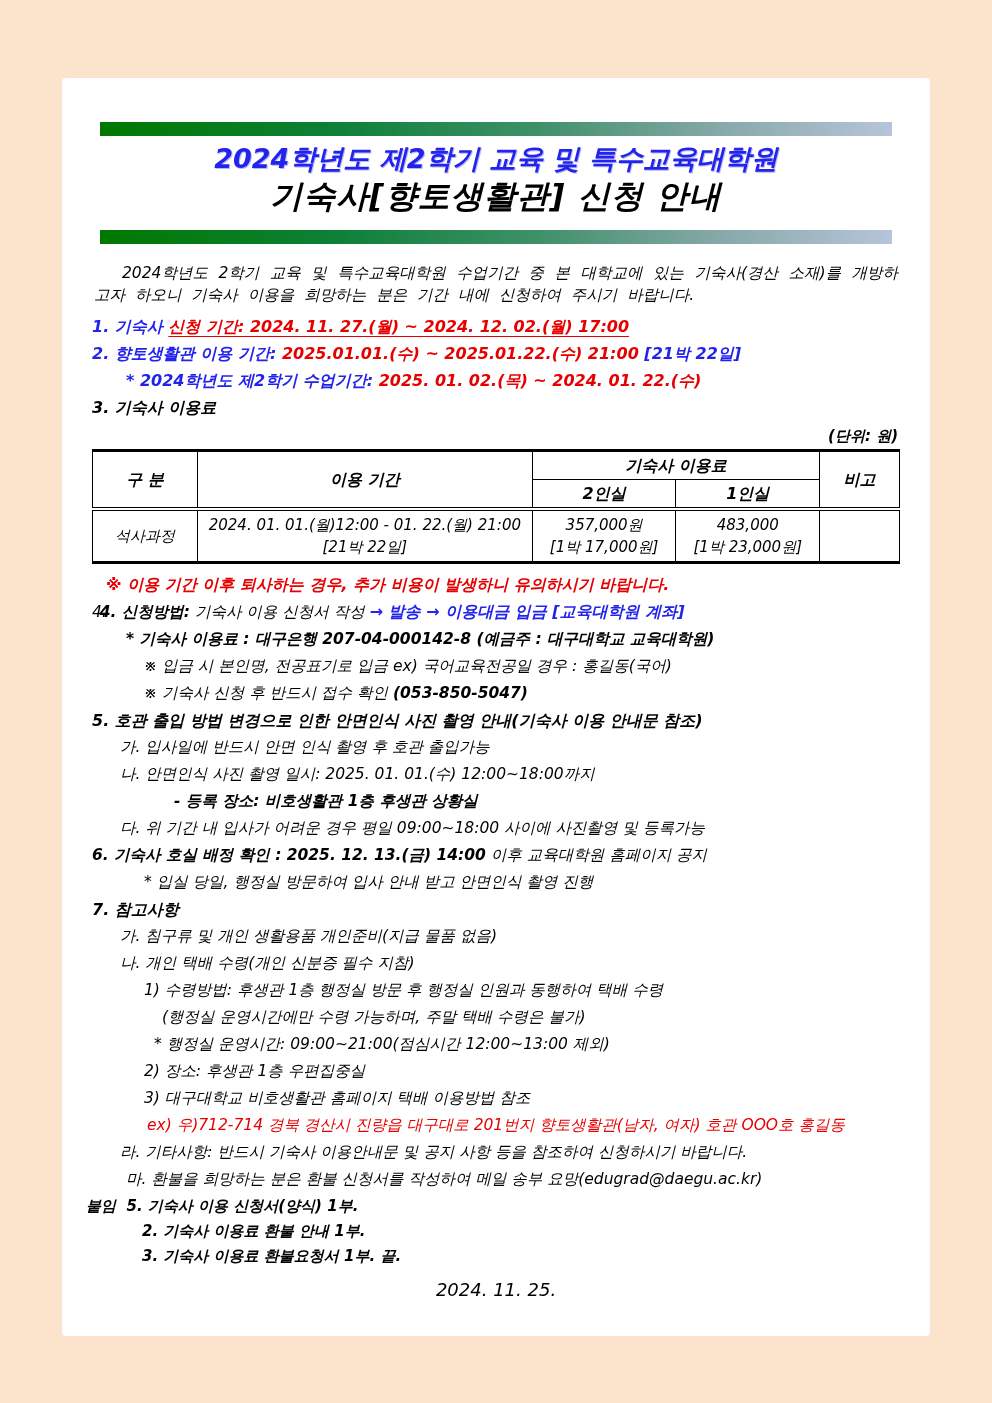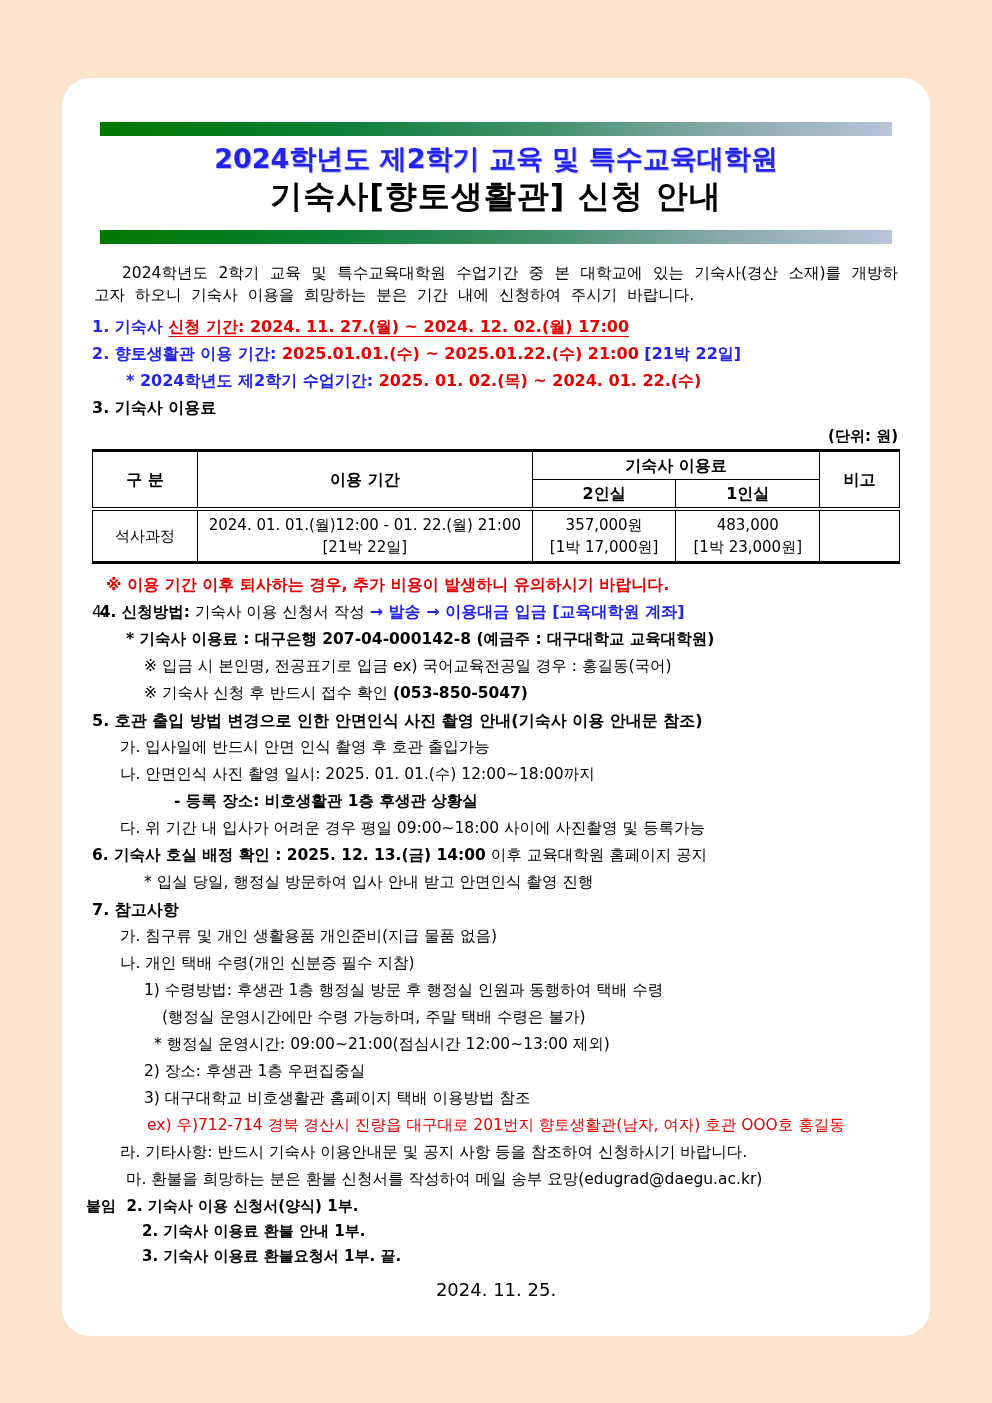--- a/index.html
+++ b/index.html
@@ -7,23 +7,24 @@
   body {
     height:1403px;
     background:#FBE3CC;
     font-family:"DejaVu Sans","Liberation Sans",sans-serif;
     color:#000;
     position:relative;
   }
   .card {
     position:absolute; left:62px; top:78px;
     width:868px; height:1258px;
-    background:#FFFFFF; border-radius:28px;
+    background:#FFFFFF; border-radius:4px;
     padding:44px 30px 0 30px;
     overflow:hidden;
+    font-style:italic;
   }
   
   .hbar {
     height:14px; width:792px; margin:0 auto;
     background:linear-gradient(90deg,#007800 0%,#0E8038 30%,#3E9068 55%,#86A8A8 78%,#B7C4DA 100%);
   }
   .subtitle {
     text-align:center; color:#2323EE; font-weight:bold;
     font-size:27px; line-height:34px; margin-top:6px;
     text-shadow:1px 1px 0 #b9b9f2;
@@ -158,21 +159,21 @@
     <p class="ln ind-x">1) 수령방법: 후생관 1층 행정실 방문 후 행정실 인원과 동행하여 택배 수령</p>
     <p class="ln ind-p">(행정실 운영시간에만 수령 가능하며, 주말 택배 수령은 불가)</p>
     <p class="ln ind-h">* 행정실 운영시간: 09:00~21:00(점심시간 12:00~13:00 제외)</p>
     <p class="ln ind-x">2) 장소: 후생관 1층 우편집중실</p>
     <p class="ln ind-x">3) 대구대학교 비호생활관 홈페이지 택배 이용방법 참조</p>
     <p class="ln red ind-ex">ex) 우)712-714 경북 경산시 진량읍 대구대로 201번지 향토생활관(남자, 여자) 호관 OOO호  홍길동</p>
     <p class="ln ind-a2">라. 기타사항: 반드시 기숙사 이용안내문 및 공지 사항 등을 참조하여 신청하시기 바랍니다.</p>
     <p class="ln ind-a" style="padding-left:34px;">마. 환불을 희망하는 분은 환불 신청서를 작성하여 메일 송부 요망(edugrad@daegu.ac.kr)</p>
 
     <div class="attach">
-      <p class="first"><span>붙임</span>&nbsp;&nbsp;<span>2. 기숙사 이용 신청서(양식)  1부.</span></p>
+      <p class="first"><span>붙임</span>&nbsp;&nbsp;<span>5. 기숙사 이용 신청서(양식)  1부.</span></p>
       <p class="rest">2. 기숙사 이용료 환불 안내 1부.</p>
       <p class="rest">3. 기숙사 이용료 환불요청서 1부.    끝.</p>
     </div>
 
     <p class="date-line">2024. 11. 25.</p>
 
   </div>
 </div>
 
 </body></html>

